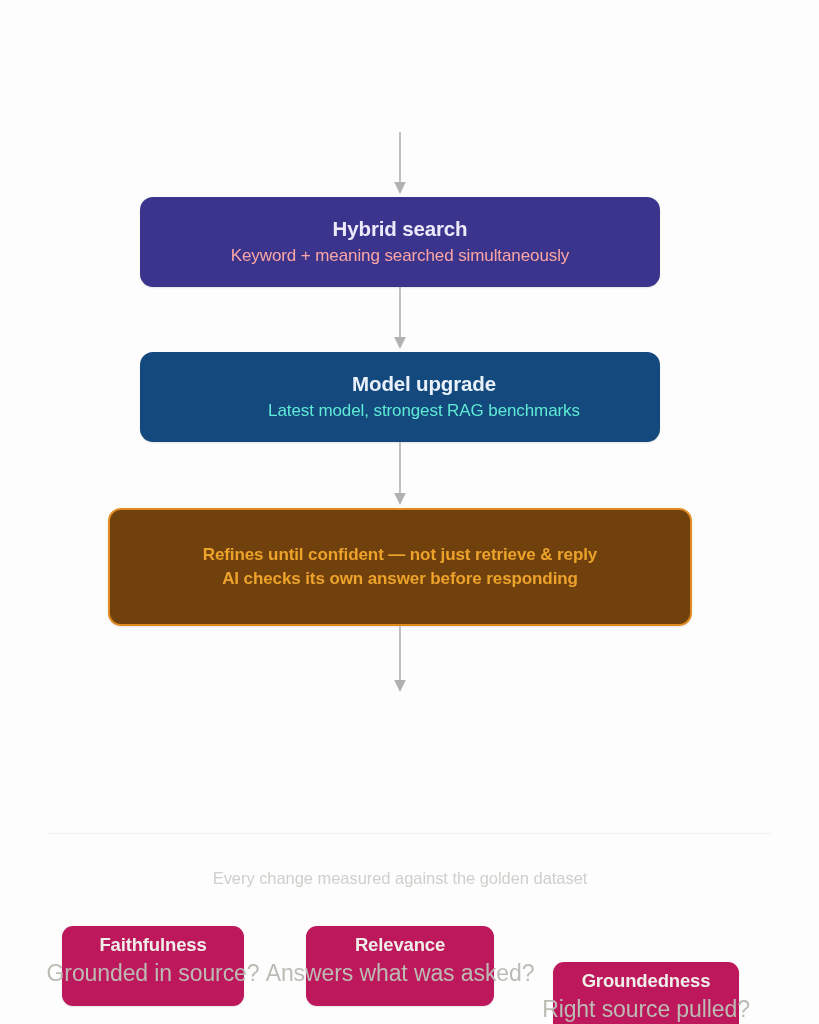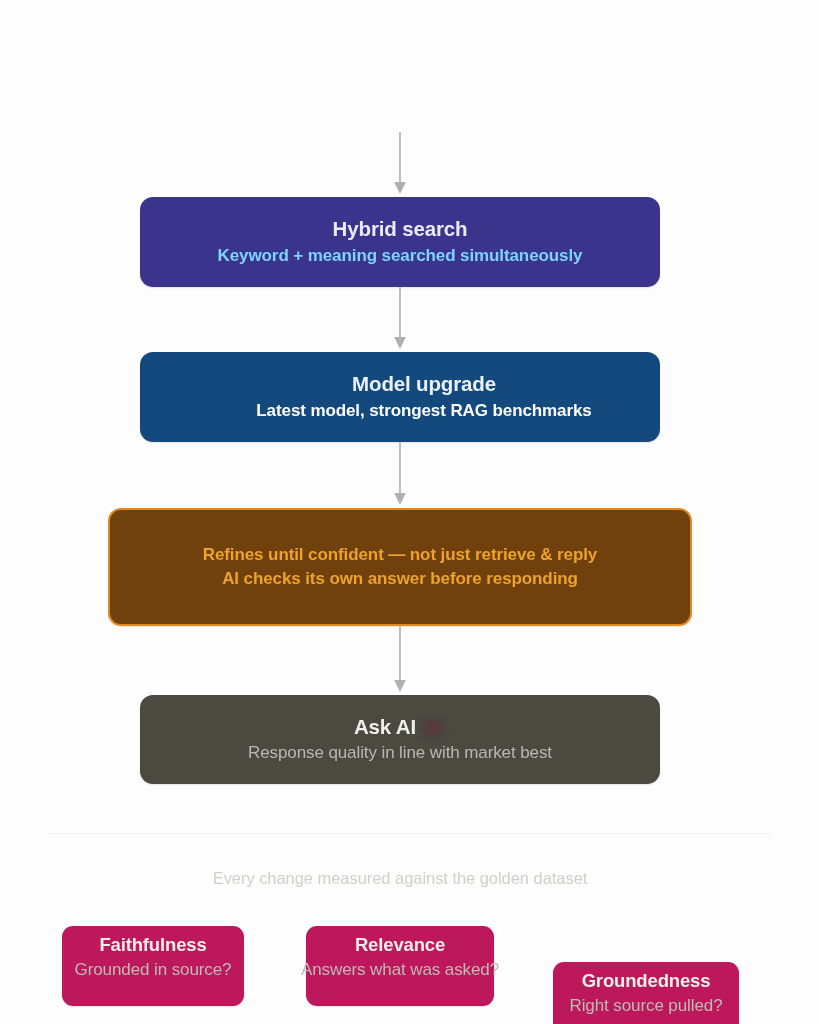--- a/index.html
+++ b/index.html
@@ -56,30 +56,30 @@
   }
   #step-docs .step-title { color: #e7f6f0; margin-bottom: 3px; }
   #step-docs .step-sub   { color: #9fd9c4; }
 
   
   #step-hybrid {
     left: 140px; top: 197px; width: 520px; height: 90px;
     background: #3b348c;
   }
   #step-hybrid .step-title { color: #eceafa; margin-bottom: 3px; }
-  #step-hybrid .step-sub   { color: #7dd3fc; font-weight: bold; }
+  #step-hybrid .step-sub   { color: #fca5a5; }
 
   
   #step-model {
     left: 140px; top: 352px; width: 520px; height: 90px;
     background: #14497e;
     padding-left: 48px;
   }
   #step-model .step-title { color: #e9f1fa; margin-bottom: 3px; }
-  #step-model .step-sub   { color: #ffffff; font-weight: bold; }
+  #step-model .step-sub   { color: #5eead4; }
 
   
   #step-agentic {
     left: 108px; top: 508px; width: 584px; height: 118px;
     background: #70400d;
     border: 2px solid #e08a1e;
   }
   #step-agentic .step-title { color: #f6e2bc; margin-bottom: 4px; }
   #step-agentic .step-sub   { color: #eda22a; font-weight: bold; }
   #step-agentic .step-sub + .step-sub { margin-top: 2px; }
@@ -160,21 +160,21 @@
     font-weight: bold;
     color: #efeee8;
     letter-spacing: -0.15px;
     white-space: nowrap;
   }
   .metric-sub {
     position: absolute;
     top: 34px;
     left: 50%;
     transform: translateX(-50%);
-    font-size: 17px;
+    font-size: 23px;
     color: #bcbcb4;
     letter-spacing: -0.1px;
     white-space: nowrap;
   }
   #metric-faithfulness { left: 62px;  top: 926px; width: 182px; }
   #metric-relevance    { left: 306px; top: 926px; width: 188px; padding-left: 32px; }
   #metric-groundedness { left: 553px; top: 926px; width: 186px; margin-top: 36px; }
 </style>
 </head>
 <body>
@@ -218,27 +218,20 @@
     <div class="step-sub">AI checks its own answer before responding</div>
   </div>
 
   <div class="arrow" style="top:626px;height:69px;">
     <svg width="16" height="69" viewBox="0 0 16 69">
       <line x1="8" y1="0" x2="8" y2="56" stroke="#b0b0b0" stroke-width="1.6"></line>
       <path d="M8 66 L2.2 54 L13.8 54 Z" fill="#b0b0b0"></path>
     </svg>
   </div>
 
-  <div class="step" id="step-askai">
-    <div class="title-row">
-      <span class="step-title">Ask AI</span>
-      <span class="blur-mark"></span>
-    </div>
-    <div class="step-sub">Response quality in line with market best</div>
-  </div>
 
   <div id="section-divider"></div>
 
   <div id="measure-caption">Every change measured against the golden dataset</div>
 
   <div class="metric" id="metric-faithfulness">
     <div class="metric-title">Faithfulness</div>
     <div class="metric-sub">Grounded in source?</div>
   </div>
 

